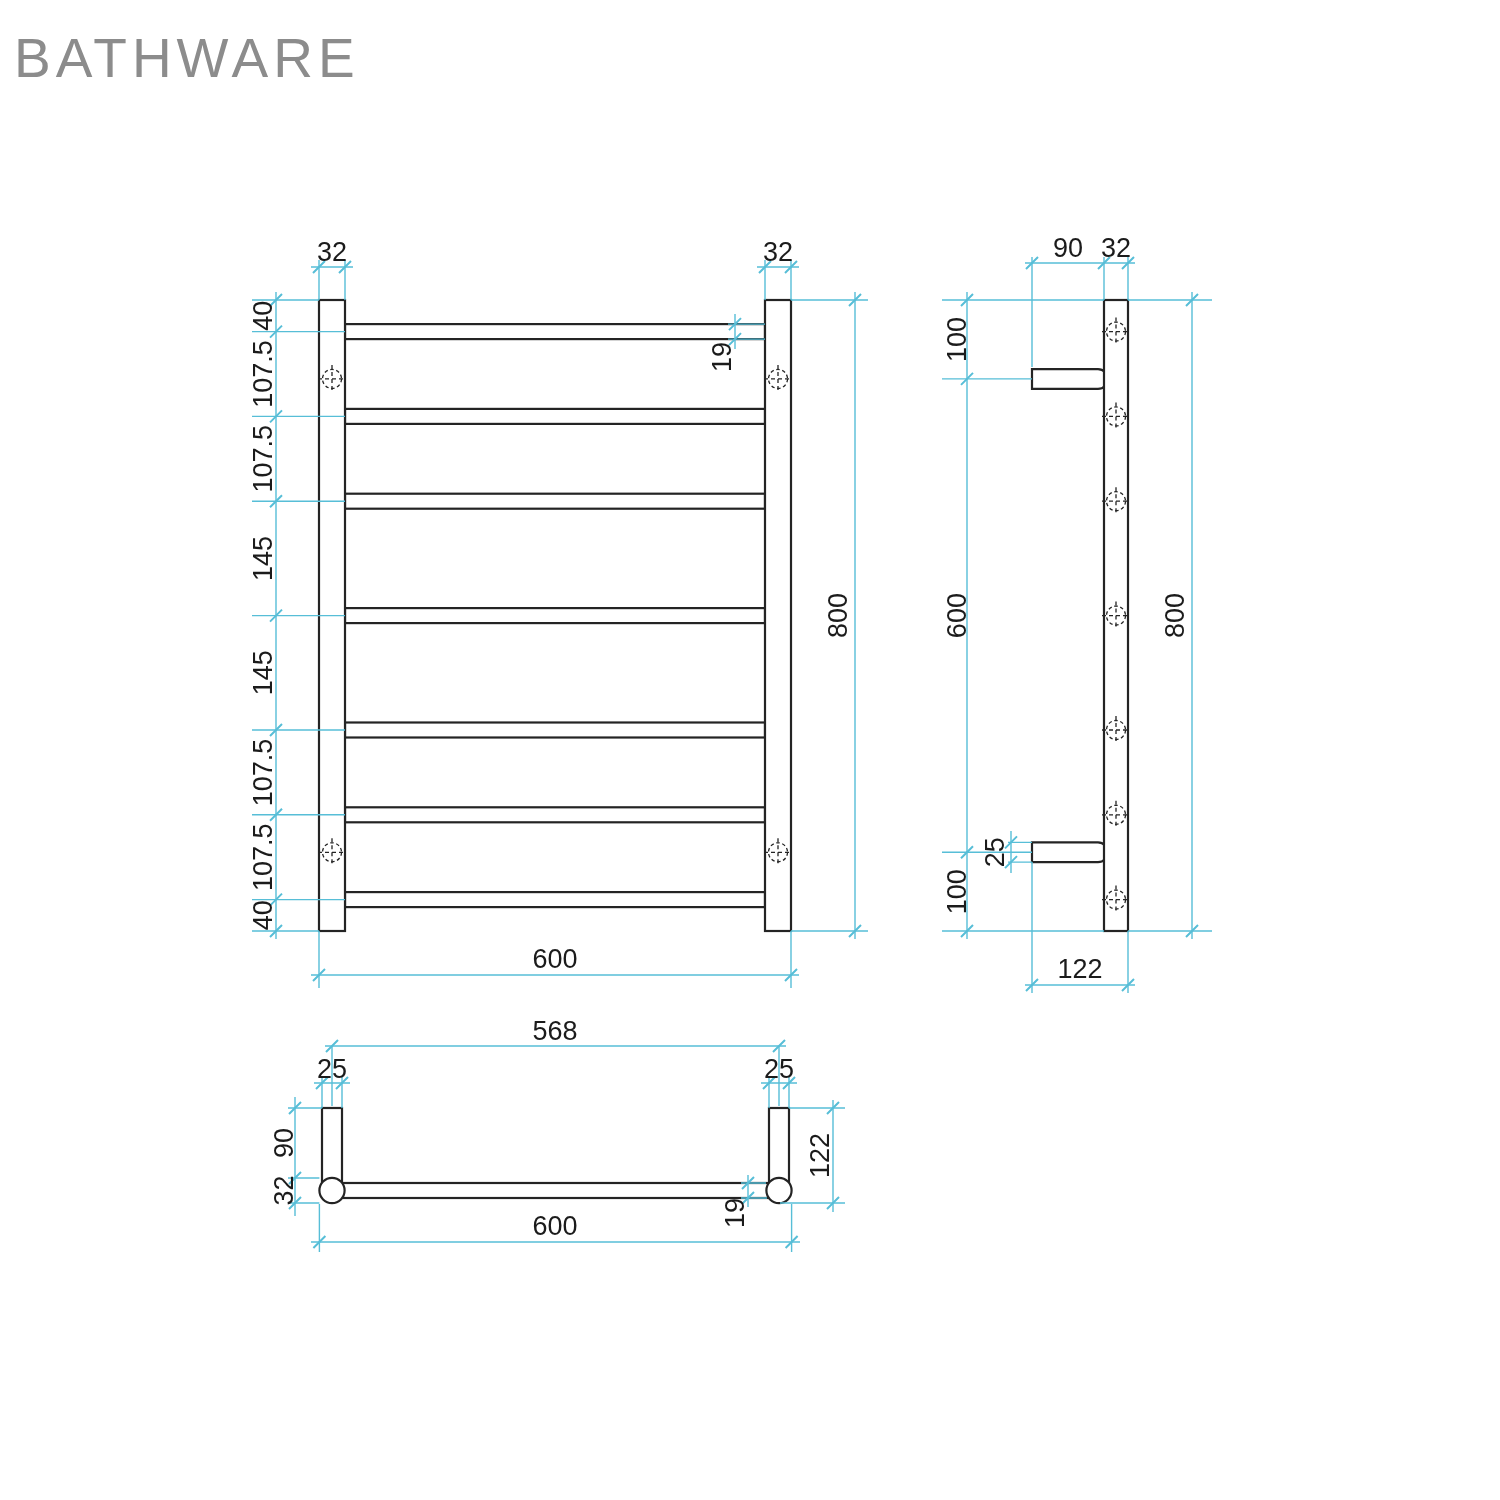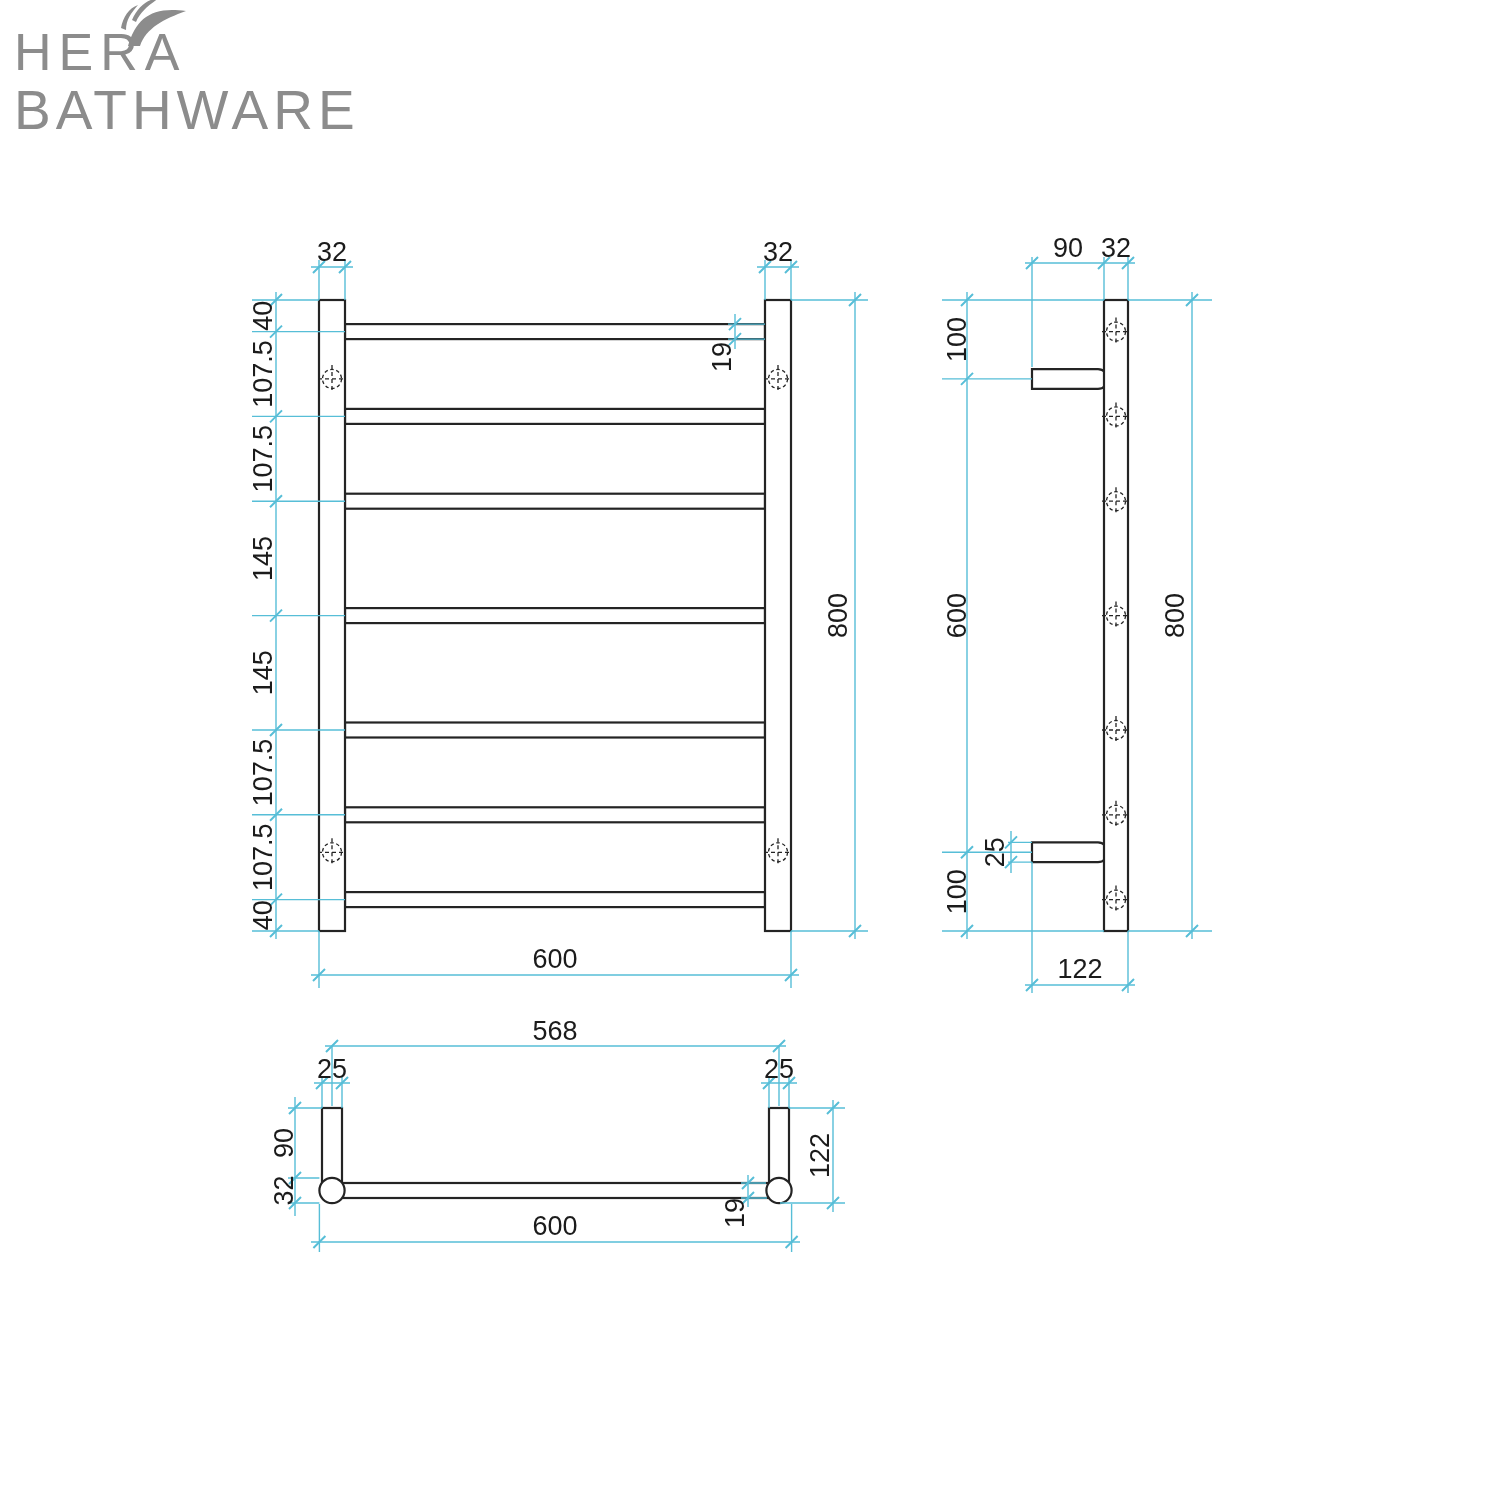--- a/index.html
+++ b/index.html
@@ -21,28 +21,20 @@
   .tick  { stroke:var(--dim,#57bed7); stroke-width:2; fill:none; }
   .cm    { stroke:var(--line,#242424); stroke-width:1.3; fill:none; }
   text.lbl { fill:var(--text,#1b1b1b); font-size:27px; text-anchor:middle; }
 </style>
 </head>
 <body>
 
 <div class="canvas">
 
   <div class="logo">
-    <div class="logo-line1">
-      <span>HERA</span>
-      <svg class="leaf" viewBox="0 0 76 52">
-        <path d="M12 50 C 20 22, 36 10, 70 15 C 48 23, 30 32, 24 50 Z"></path>
-        <path d="M16 24 C 22 10, 32 3, 43 2 C 33 9, 24 16, 20 26 Z"></path>
-        <path d="M5 32 C 7 21, 13 12, 22 9 C 15 17, 10 24, 10 34 Z"></path>
-      </svg>
-    </div>
     <div class="logo-line2">BATHWARE</div>
   </div>
 
   <svg class="drawing" width="1500" height="1500">
     <defs>
       <g id="cm">
         <circle r="9.5" class="cm" stroke-dasharray="3.5 2.6"></circle>
         <line x1="-14" y1="0" x2="14" y2="0" class="cm" stroke-dasharray="4 3"></line>
         <line x1="0" y1="-14" x2="0" y2="14" class="cm" stroke-dasharray="4 3"></line>
       </g>

